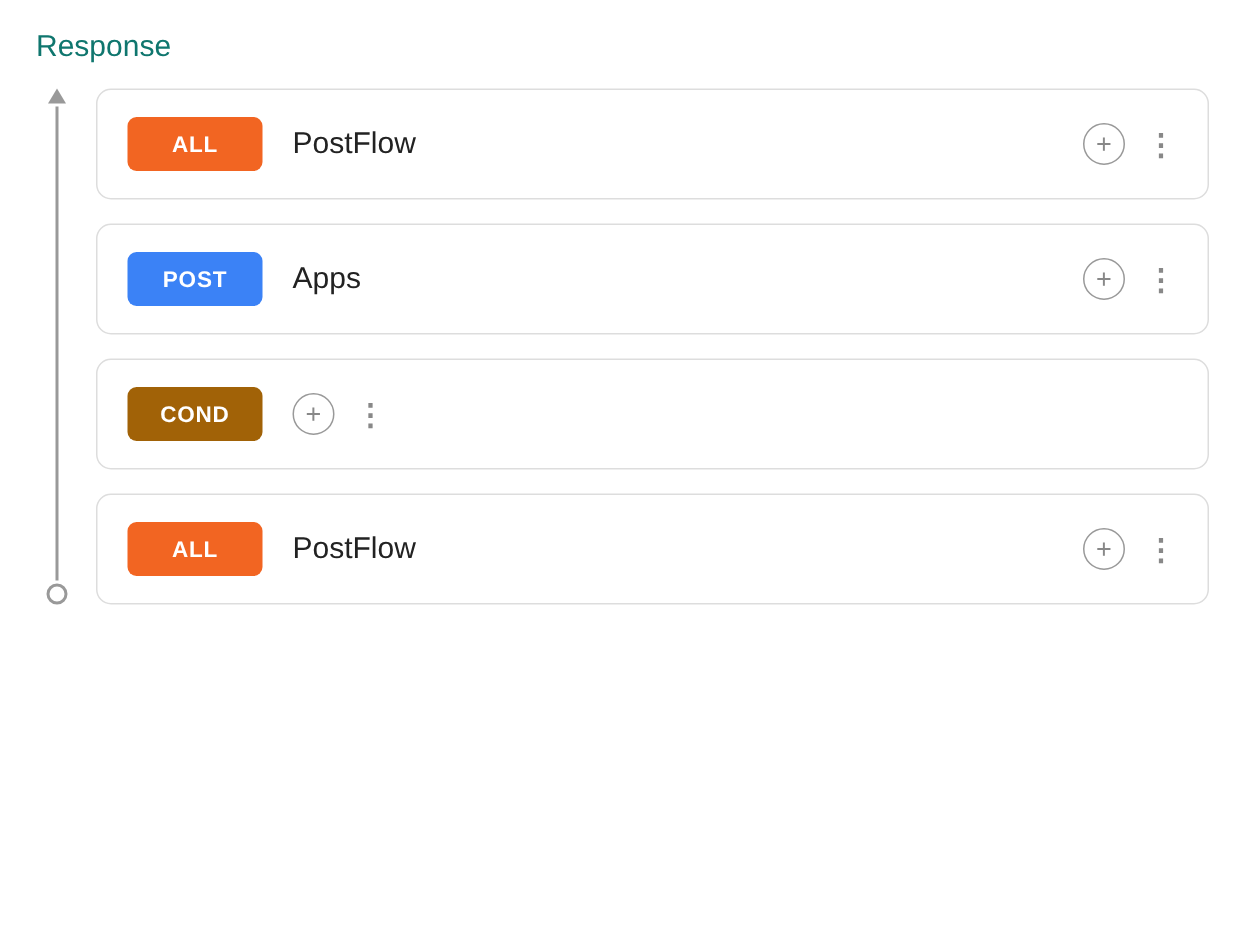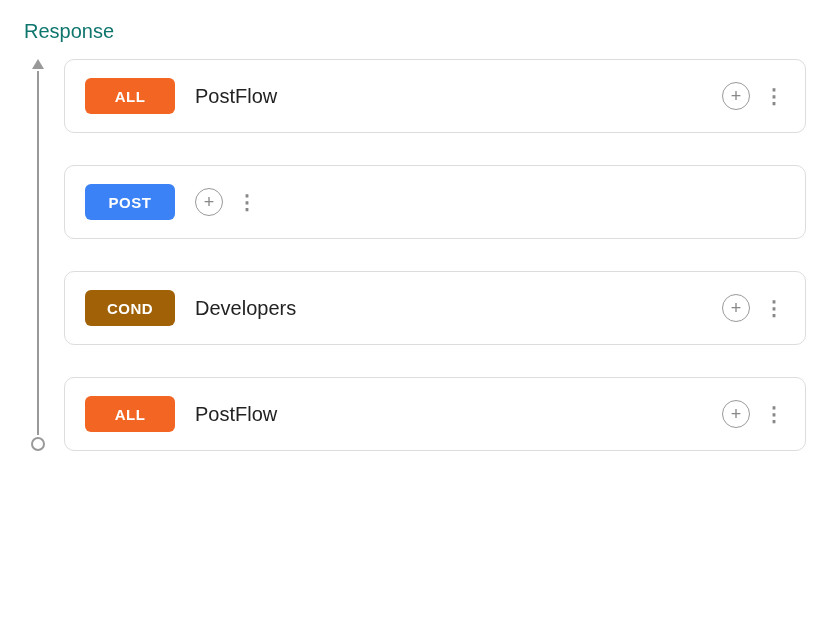--- a/index.html
+++ b/index.html
@@ -60,21 +60,21 @@
       border-radius: 50%;
       border: 2px solid #999;
       background: #fff;
       margin-top: 2px;
     }
 
     .cards-col {
       flex: 1;
       display: flex;
       flex-direction: column;
-      gap: 32px;
+      gap: 16px;
       padding-left: 12px;
       justify-content: center;
     }
 
     .flow-card {
       display: flex;
       align-items: center;
       border: 1.5px solid #ddd;
       border-radius: 10px;
       padding: 18px 20px;
@@ -165,28 +165,28 @@
   <div class="flow-card">
       <span class="method-badge badge-all">ALL</span>
       <span class="flow-name">PostFlow</span>
       <div class="card-actions">
         <div class="plus-icon icon-btn">+</div>
         <div class="dots-icon icon-btn">⋮</div>
       </div>
     </div>
       <div class="flow-card">
       <span class="method-badge badge-post">POST</span>
+      <span class="flow-name">Apps</span>
       <div class="card-actions">
         <div class="plus-icon icon-btn">+</div>
         <div class="dots-icon icon-btn">⋮</div>
       </div>
     </div>
       <div class="flow-card">
       <span class="method-badge badge-cond">COND</span>
-      <span class="flow-name">Developers</span>
       <div class="card-actions">
         <div class="plus-icon icon-btn">+</div>
         <div class="dots-icon icon-btn">⋮</div>
       </div>
     </div>
       <div class="flow-card">
       <span class="method-badge badge-all">ALL</span>
       <span class="flow-name">PostFlow</span>
       <div class="card-actions">
         <div class="plus-icon icon-btn">+</div>

